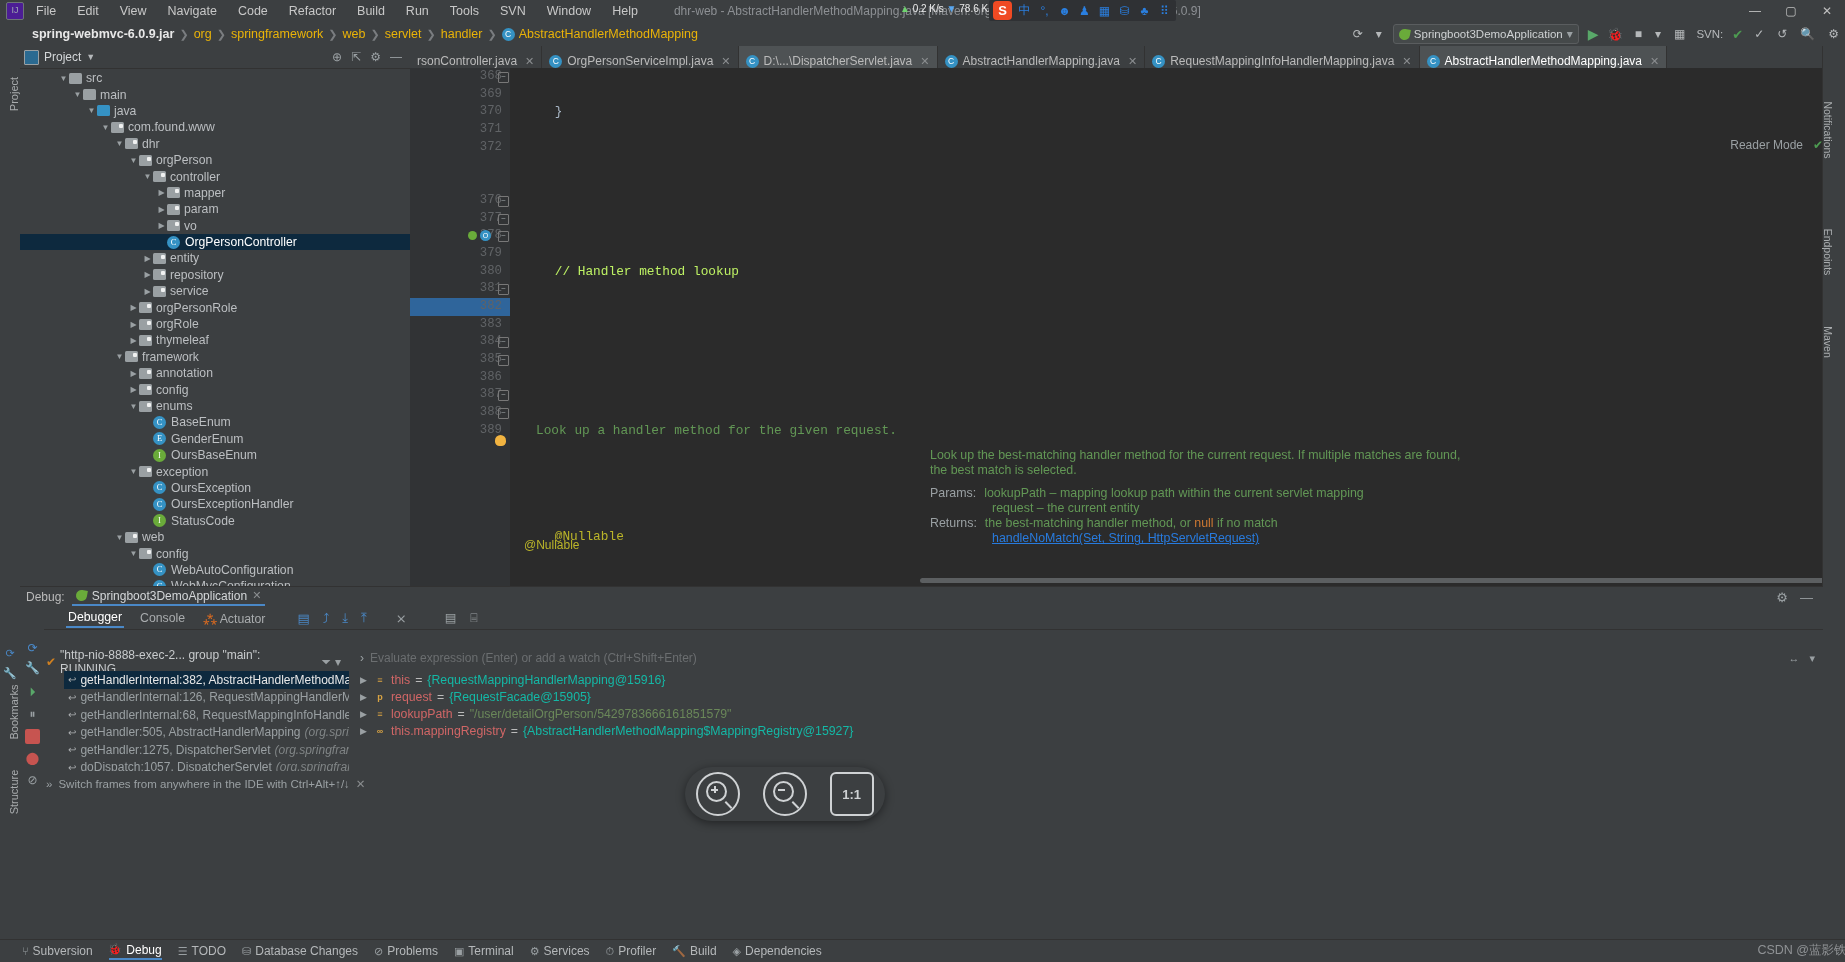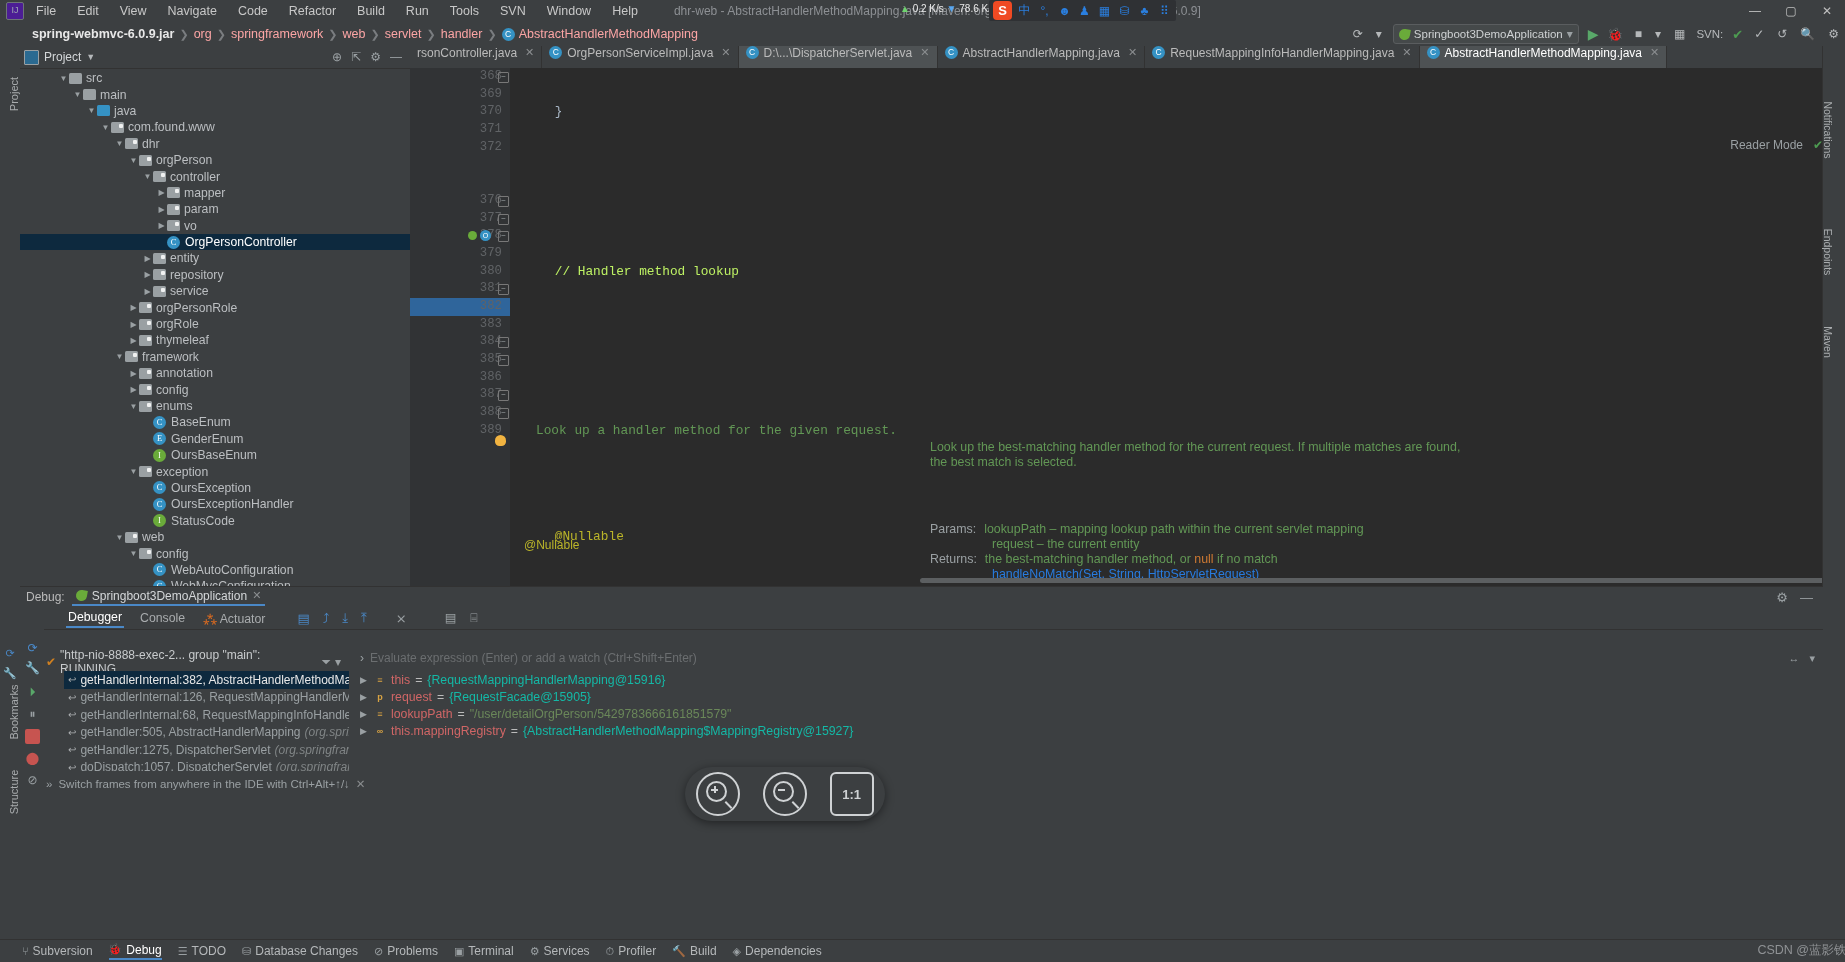--- a/index.html
+++ b/index.html
@@ -26,41 +26,41 @@
            font-size:13px;font-weight:bold;text-align:center;line-height:19px;}
   .ime .ib{color:#2a7fe0;font-size:12px;width:15px;text-align:center;}
   .netspeed{position:absolute;left:900px;top:3px;color:#e8e8e8;font-size:10px;white-space:nowrap;}
   .netspeed .up{color:#6fd36f;}
   .netspeed .dn{color:#59a6ef;}
 
   
   .navbar{position:absolute;left:0;top:22px;width:1845px;height:24px;background:#3c3f41;
           display:flex;align-items:center;border-bottom:1px solid #323232;}
   .crumbs{display:flex;align-items:center;margin-left:32px;font-size:12.5px;}
-  .crumb{color:#fca5a5;white-space:nowrap;}
+  .crumb{color:#eab308;white-space:nowrap;}
   .crumb.strong{color:#e8e8e8;font-weight:bold;}
   .sep{color:#7a7d80;margin:0 5px;font-size:11px;}
   .cicon{display:inline-block;width:13px;height:13px;border-radius:50%;background:#3592c4;
          color:#fff;font-size:8.5px;line-height:13px;text-align:center;margin-right:4px;
          vertical-align:-2px;font-family:"Liberation Sans",sans-serif;}
   .navright{position:absolute;right:4px;top:0;height:24px;display:flex;align-items:center;gap:9px;}
   .runcfg{display:flex;align-items:center;background:#45494a;border:1px solid #5a5d5f;
           border-radius:3px;height:18px;padding:0 5px;gap:4px;font-size:11.5px;color:#cfd2d4;}
   .sprleaf{width:11px;height:11px;border-radius:50% 0 50% 50%;background:#6aab3a;transform:rotate(10deg);}
   .nbtn{font-size:12px;color:#b5b8ba;padding:0 2px;}
   .playg{color:#59a869;font-size:14px;}
   .bugg{color:#4caf50;font-size:13px;}
   .svnlbl{font-size:11.5px;color:#b5b8ba;}
   .chk{color:#4d9c51;font-size:13px;}
   .arr{color:#9aa0a3;font-size:12px;}
 
   
   .tabbar{position:absolute;left:410px;top:46px;width:1435px;height:22px;background:#3c3f41;
           display:flex;align-items:stretch;overflow:hidden;}
-  .tab{display:flex;align-items:flex-start;padding:0 7px;gap:5px;font-size:12px;color:#bbbbbb;
+  .tab{display:flex;align-items:flex-end;padding:0 7px;gap:5px;font-size:12px;color:#bbbbbb;
        white-space:nowrap;border-right:1px solid #323232;background:#3c3f41;}
   .tab.active{background:#4e5254;color:#ffffff;}
   .tab .ti{width:13px;height:13px;border-radius:50%;background:#3592c4;color:#fff;font-size:8.5px;
            line-height:13px;text-align:center;}
   .tab .tx{font-size:11px;color:#8b8e90;margin-left:3px;}
   .tabscroll{background:#4e5254;}
 
   
   .leftstrip{position:absolute;left:0;top:46px;width:20px;height:746px;background:#3c3f41;
              border-right:1px solid #323232;}
@@ -596,25 +596,25 @@
       
       
       
       
       
       
       
       
     </div>
 
-    <div class="docblk" style="top:372px;">
+    <div class="docblk" style="top:380px;">
       <div>Look up the best-matching handler method for the current request. If multiple matches are found,</div>
       <div>the best match is selected.</div>
       <div style="height:7px;"></div>
-      <div style="display:flex;gap:8px;margin-top:44px;">
+      <div style="display:flex;gap:8px;">
         <span style="color:#9aa0a3;">Params:</span>
         <span>
           <span style="color:#629755;">lookupPath</span>
           <span style="color:#629755;">– mapping lookup path within the current servlet mapping</span>
         </span>
       </div>
       <div style="padding-left:62px;">
         <span style="color:#629755;">request</span>
         <span style="color:#629755;">– the current entity</span>
       </div>

